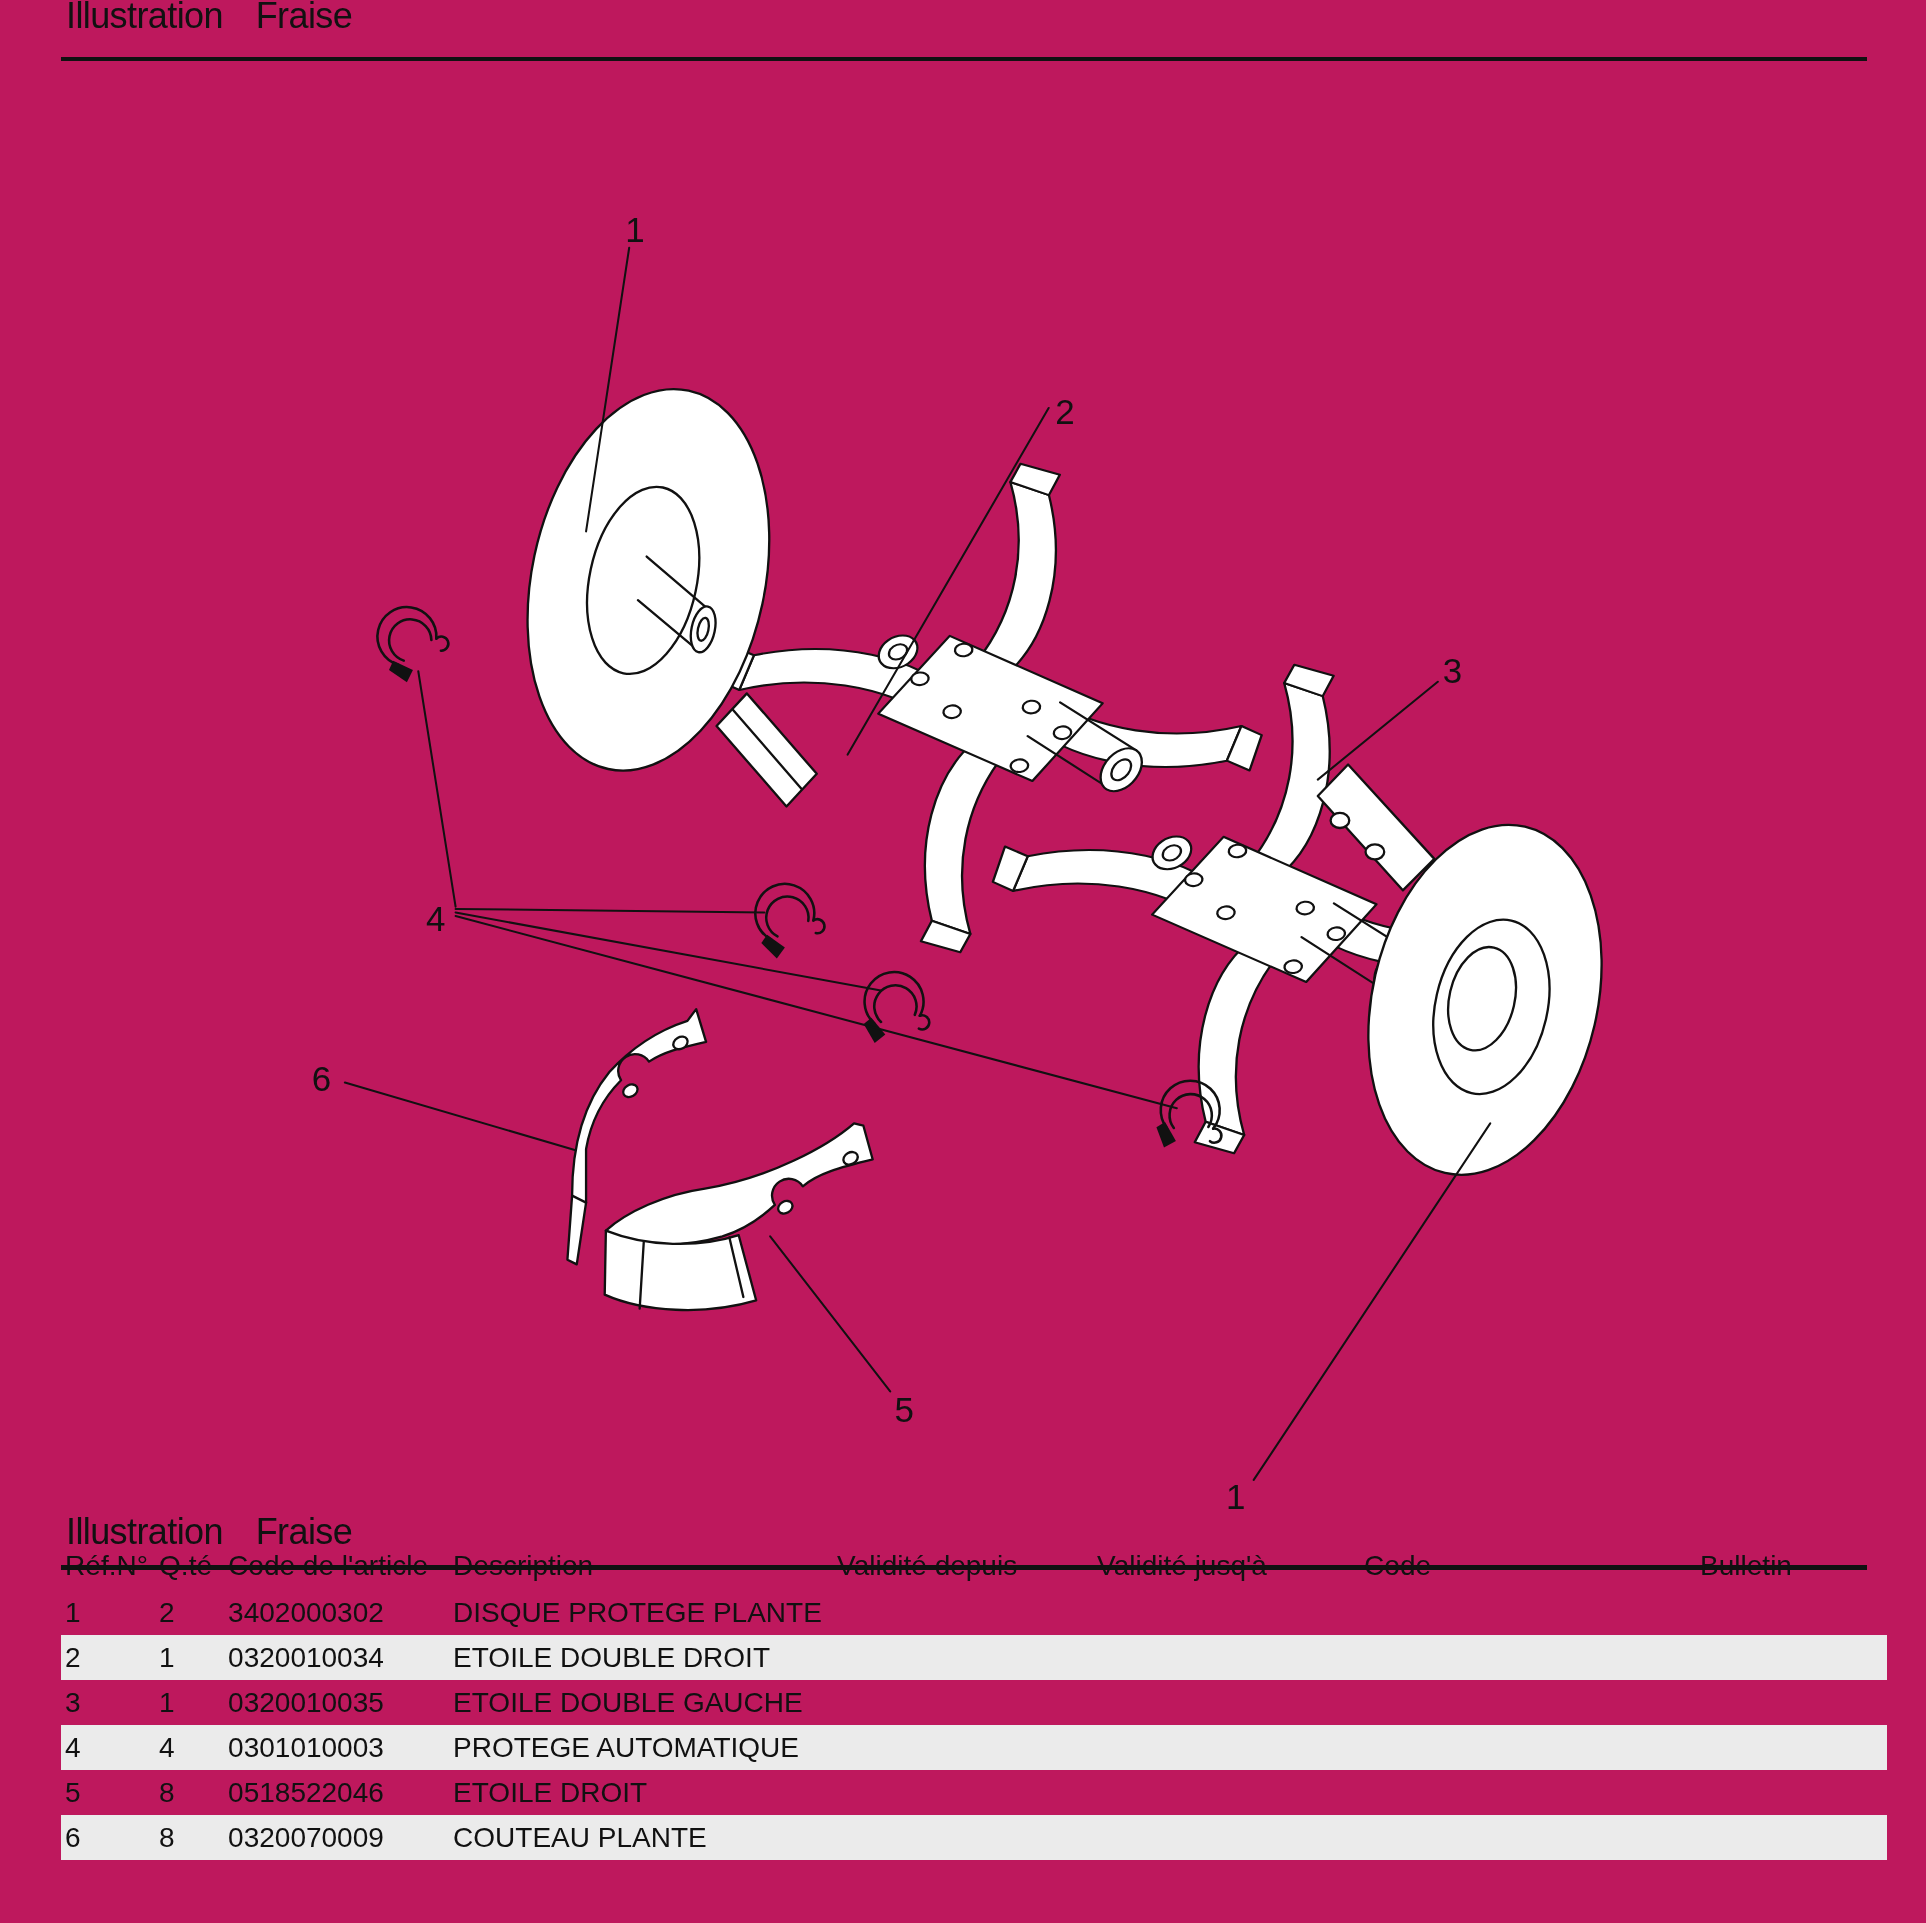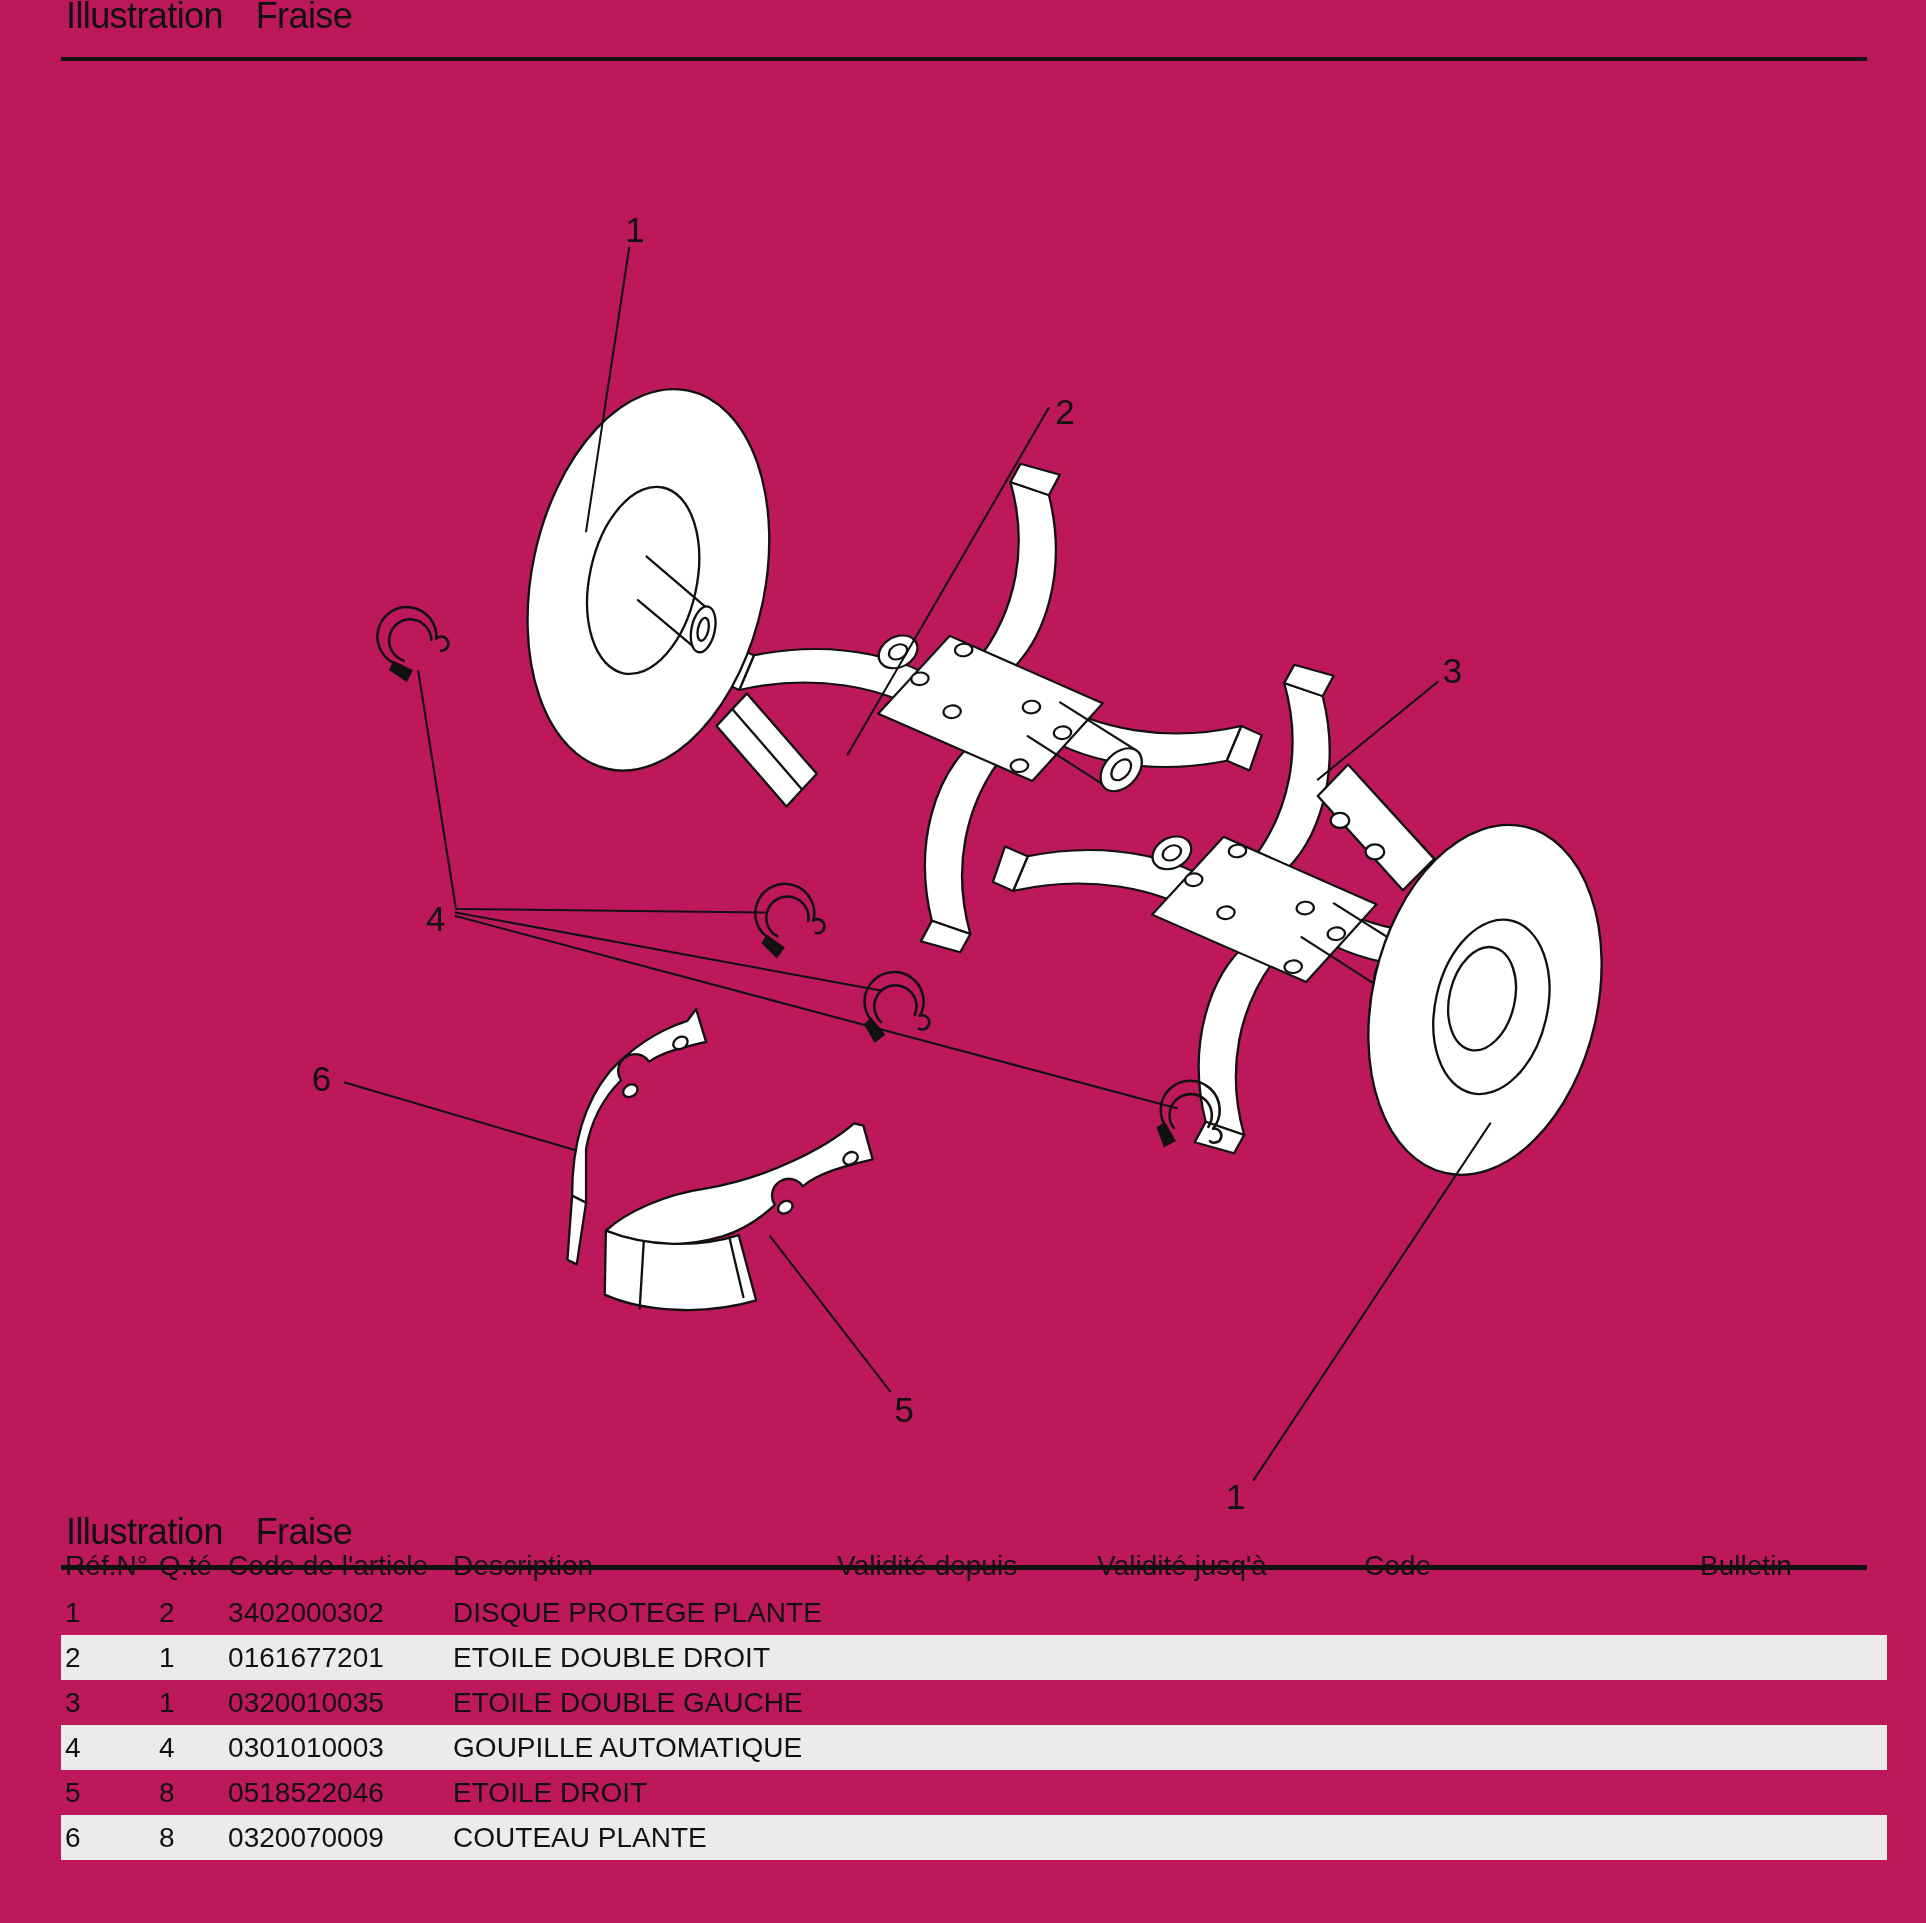--- a/index.html
+++ b/index.html
@@ -205,21 +205,21 @@
       <div class="cell">DISQUE PROTEGE PLANTE</div>
       <div class="cell"></div>
       <div class="cell"></div>
       <div class="cell"></div>
       <div class="cell"></div>
     </div>
 
     <div class="trow">
       <div class="cell">2</div>
       <div class="cell">1</div>
-      <div class="cell">0161677201</div>
+      <div class="cell">0320010034</div>
       <div class="cell">ETOILE DOUBLE DROIT</div>
       <div class="cell"></div>
       <div class="cell"></div>
       <div class="cell"></div>
       <div class="cell"></div>
     </div>
 
     <div class="trow">
       <div class="cell">3</div>
       <div class="cell">1</div>
@@ -228,21 +228,21 @@
       <div class="cell"></div>
       <div class="cell"></div>
       <div class="cell"></div>
       <div class="cell"></div>
     </div>
 
     <div class="trow">
       <div class="cell">4</div>
       <div class="cell">4</div>
       <div class="cell">0301010003</div>
-      <div class="cell">GOUPILLE AUTOMATIQUE</div>
+      <div class="cell">PROTEGE AUTOMATIQUE</div>
       <div class="cell"></div>
       <div class="cell"></div>
       <div class="cell"></div>
       <div class="cell"></div>
     </div>
 
     <div class="trow">
       <div class="cell">5</div>
       <div class="cell">8</div>
       <div class="cell">0518522046</div>

